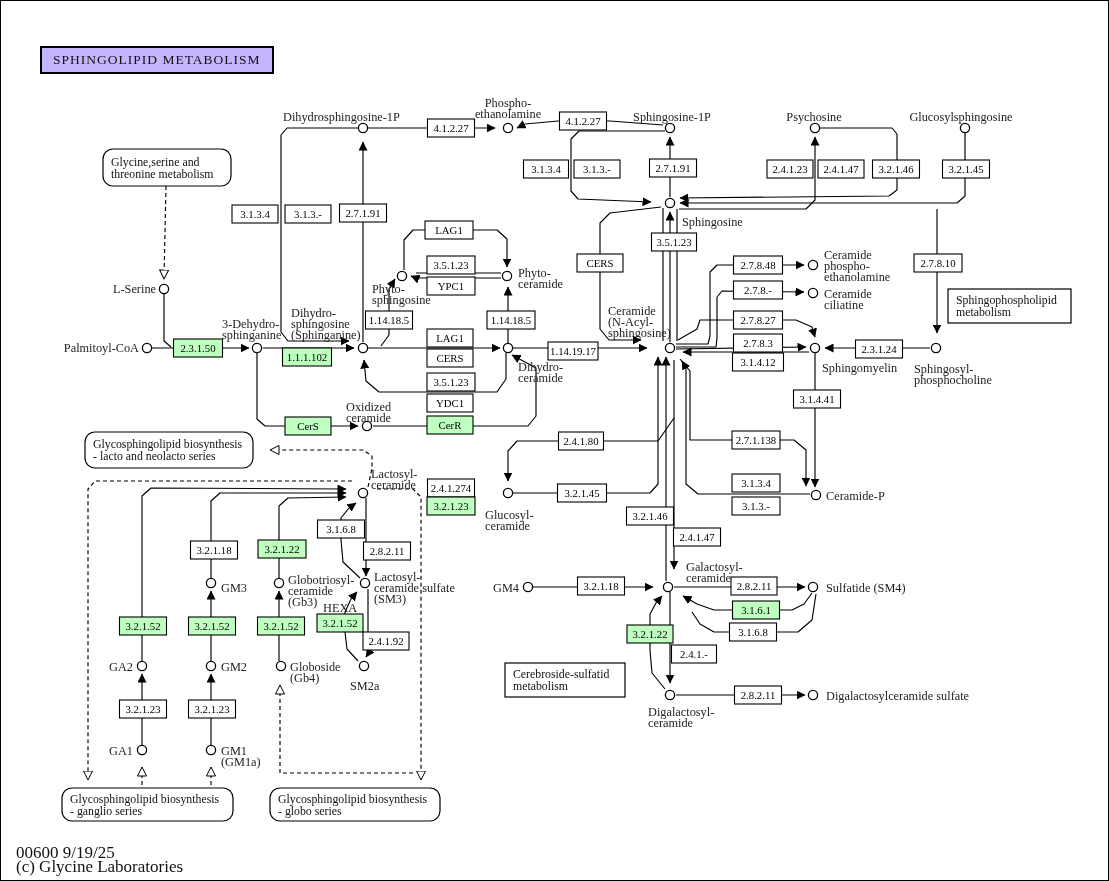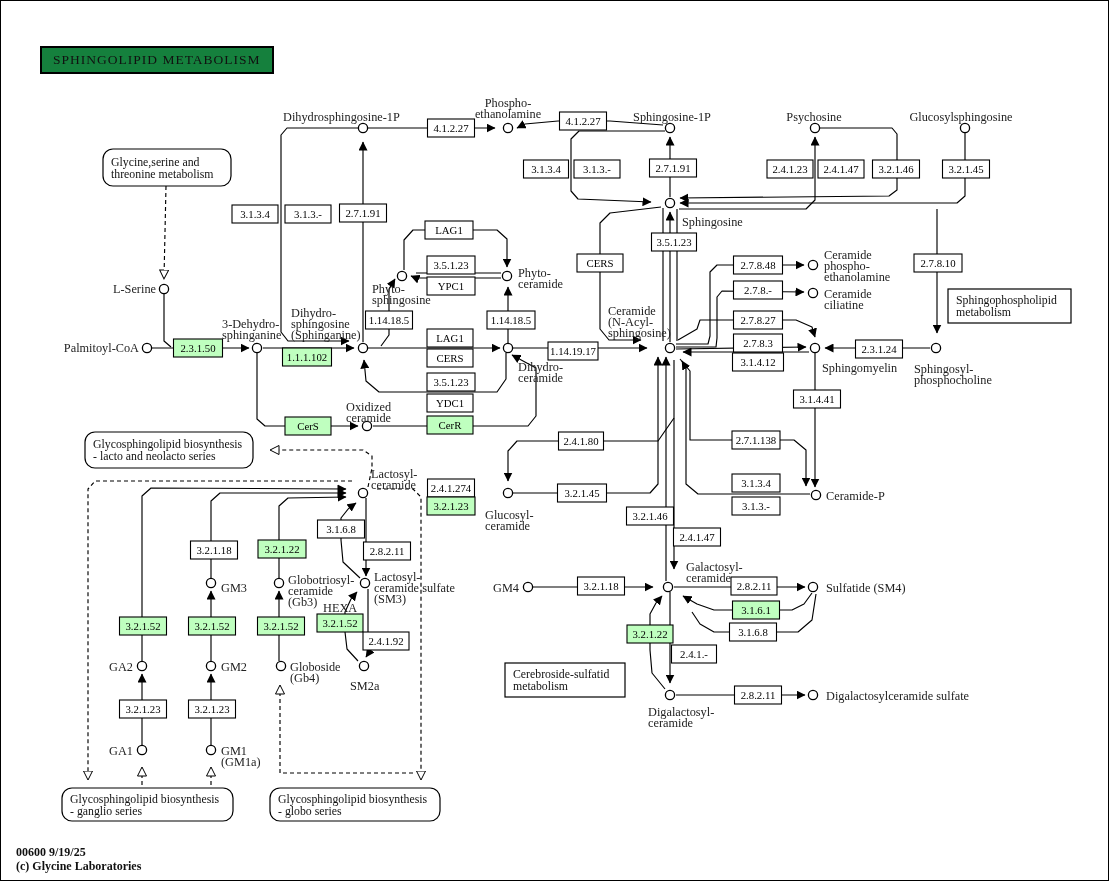--- a/index.html
+++ b/index.html
@@ -2,23 +2,23 @@
 <html><head>
 <meta charset="utf-8">
 <style>
   html,body{margin:0;padding:0;background:#fff;}
   #wrap{position:relative;width:1109px;height:881px;background:#fff;overflow:hidden;
         font-family:"Liberation Serif",serif;}
   #diagram{position:absolute;left:0;top:0;}
   .lbl{font:12.3px "Liberation Serif",serif;fill:#222;}
   .enz{font:10.8px "Liberation Serif",serif;fill:#000;}
   .pw{font:11.8px "Liberation Serif",serif;fill:#111;}
-  #page-title{position:absolute;left:40px;top:46px;border:2px solid #000;background:#15803d;
+  #page-title{position:absolute;left:40px;top:46px;border:2px solid #000;background:#c4b5fd;
         padding:4px 11px;font-size:13.5px;letter-spacing:1px;color:#111;}
-  #footer{position:absolute;left:16px;top:846px;font-size:12px;line-height:13.5px;color:#111;font-weight:bold;}
+  #footer{position:absolute;left:16px;top:846px;font-size:17px;line-height:13.5px;color:#111;}
 </style>
 </head>
 <body>
 
 <div id="wrap">
   <svg id="diagram" width="1109" height="881" viewBox="0 0 1109 881">
     <defs>
       <marker id="arw" markerWidth="10" markerHeight="9" refX="8.5" refY="4.5" orient="auto" markerUnits="userSpaceOnUse">
         <path d="M0,0 L9,4.5 L0,9 z" fill="#000"></path>
       </marker>

